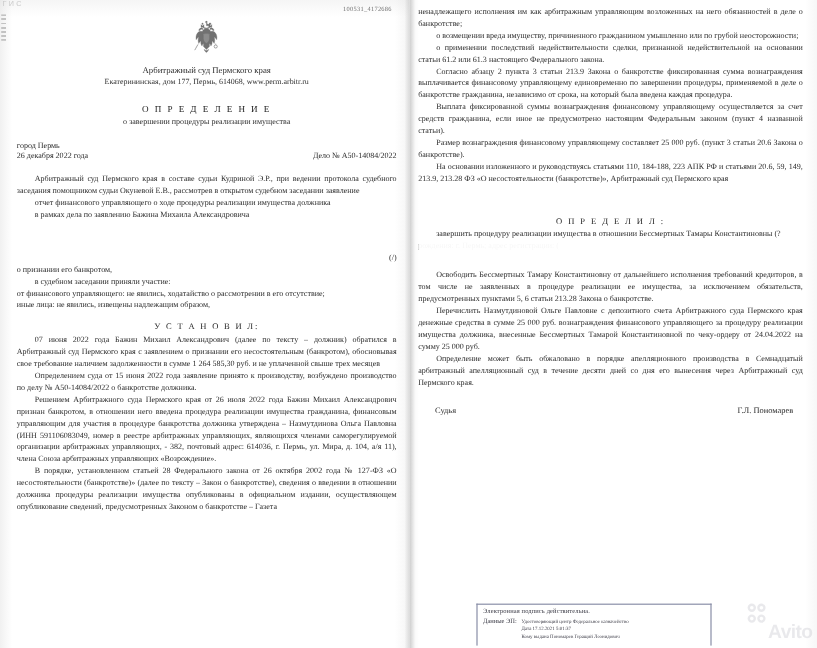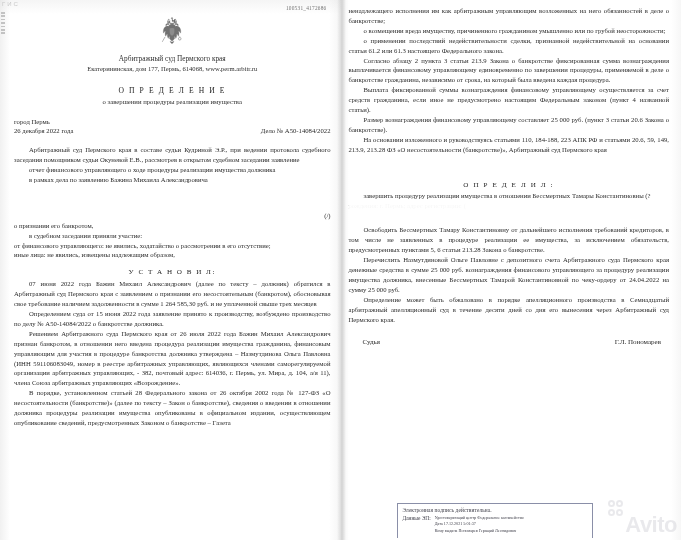--- a/index.html
+++ b/index.html
@@ -259,21 +259,21 @@
     grid-template-rows: 7px 7px;
     gap: 1.5px;
   }
   .avito-dots i {
     display: block;
     border-radius: 50%;
     border: 2px solid #b9b9c2;
   }
   .avito-word {
     font-family: "Liberation Sans", sans-serif;
-    font-size: 22px;
+    font-size: 16px;
     font-weight: bold;
     color: #b9b9c2;
     letter-spacing: -.5px;
     line-height: 1;
     margin-top: 34px;
   }
 </style>
 </head>
 <body>
 

